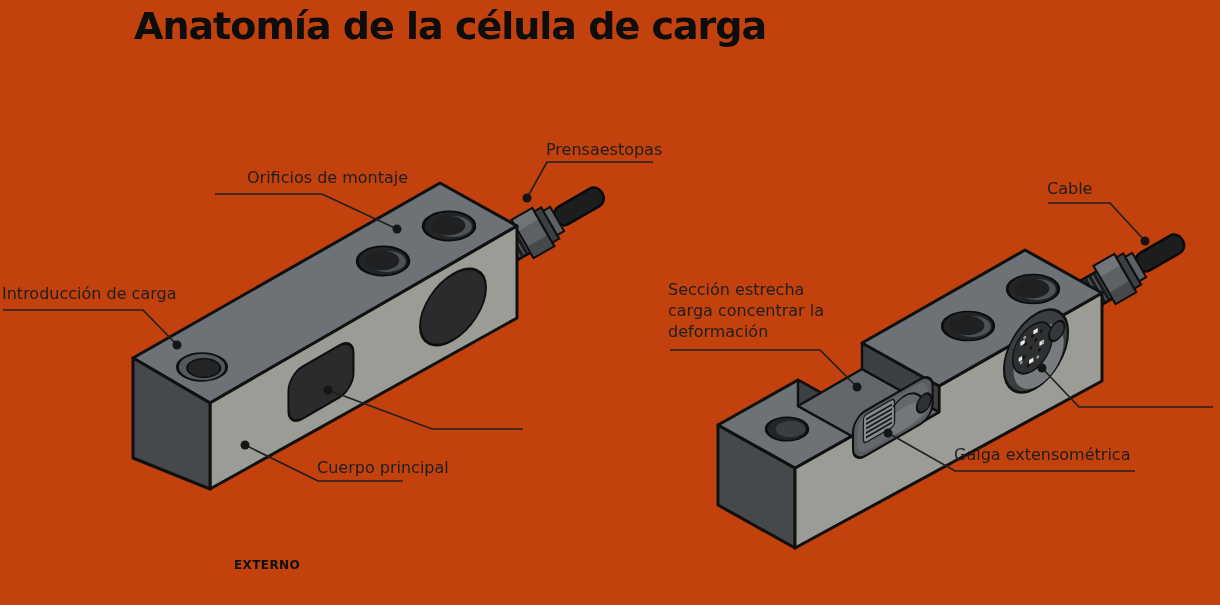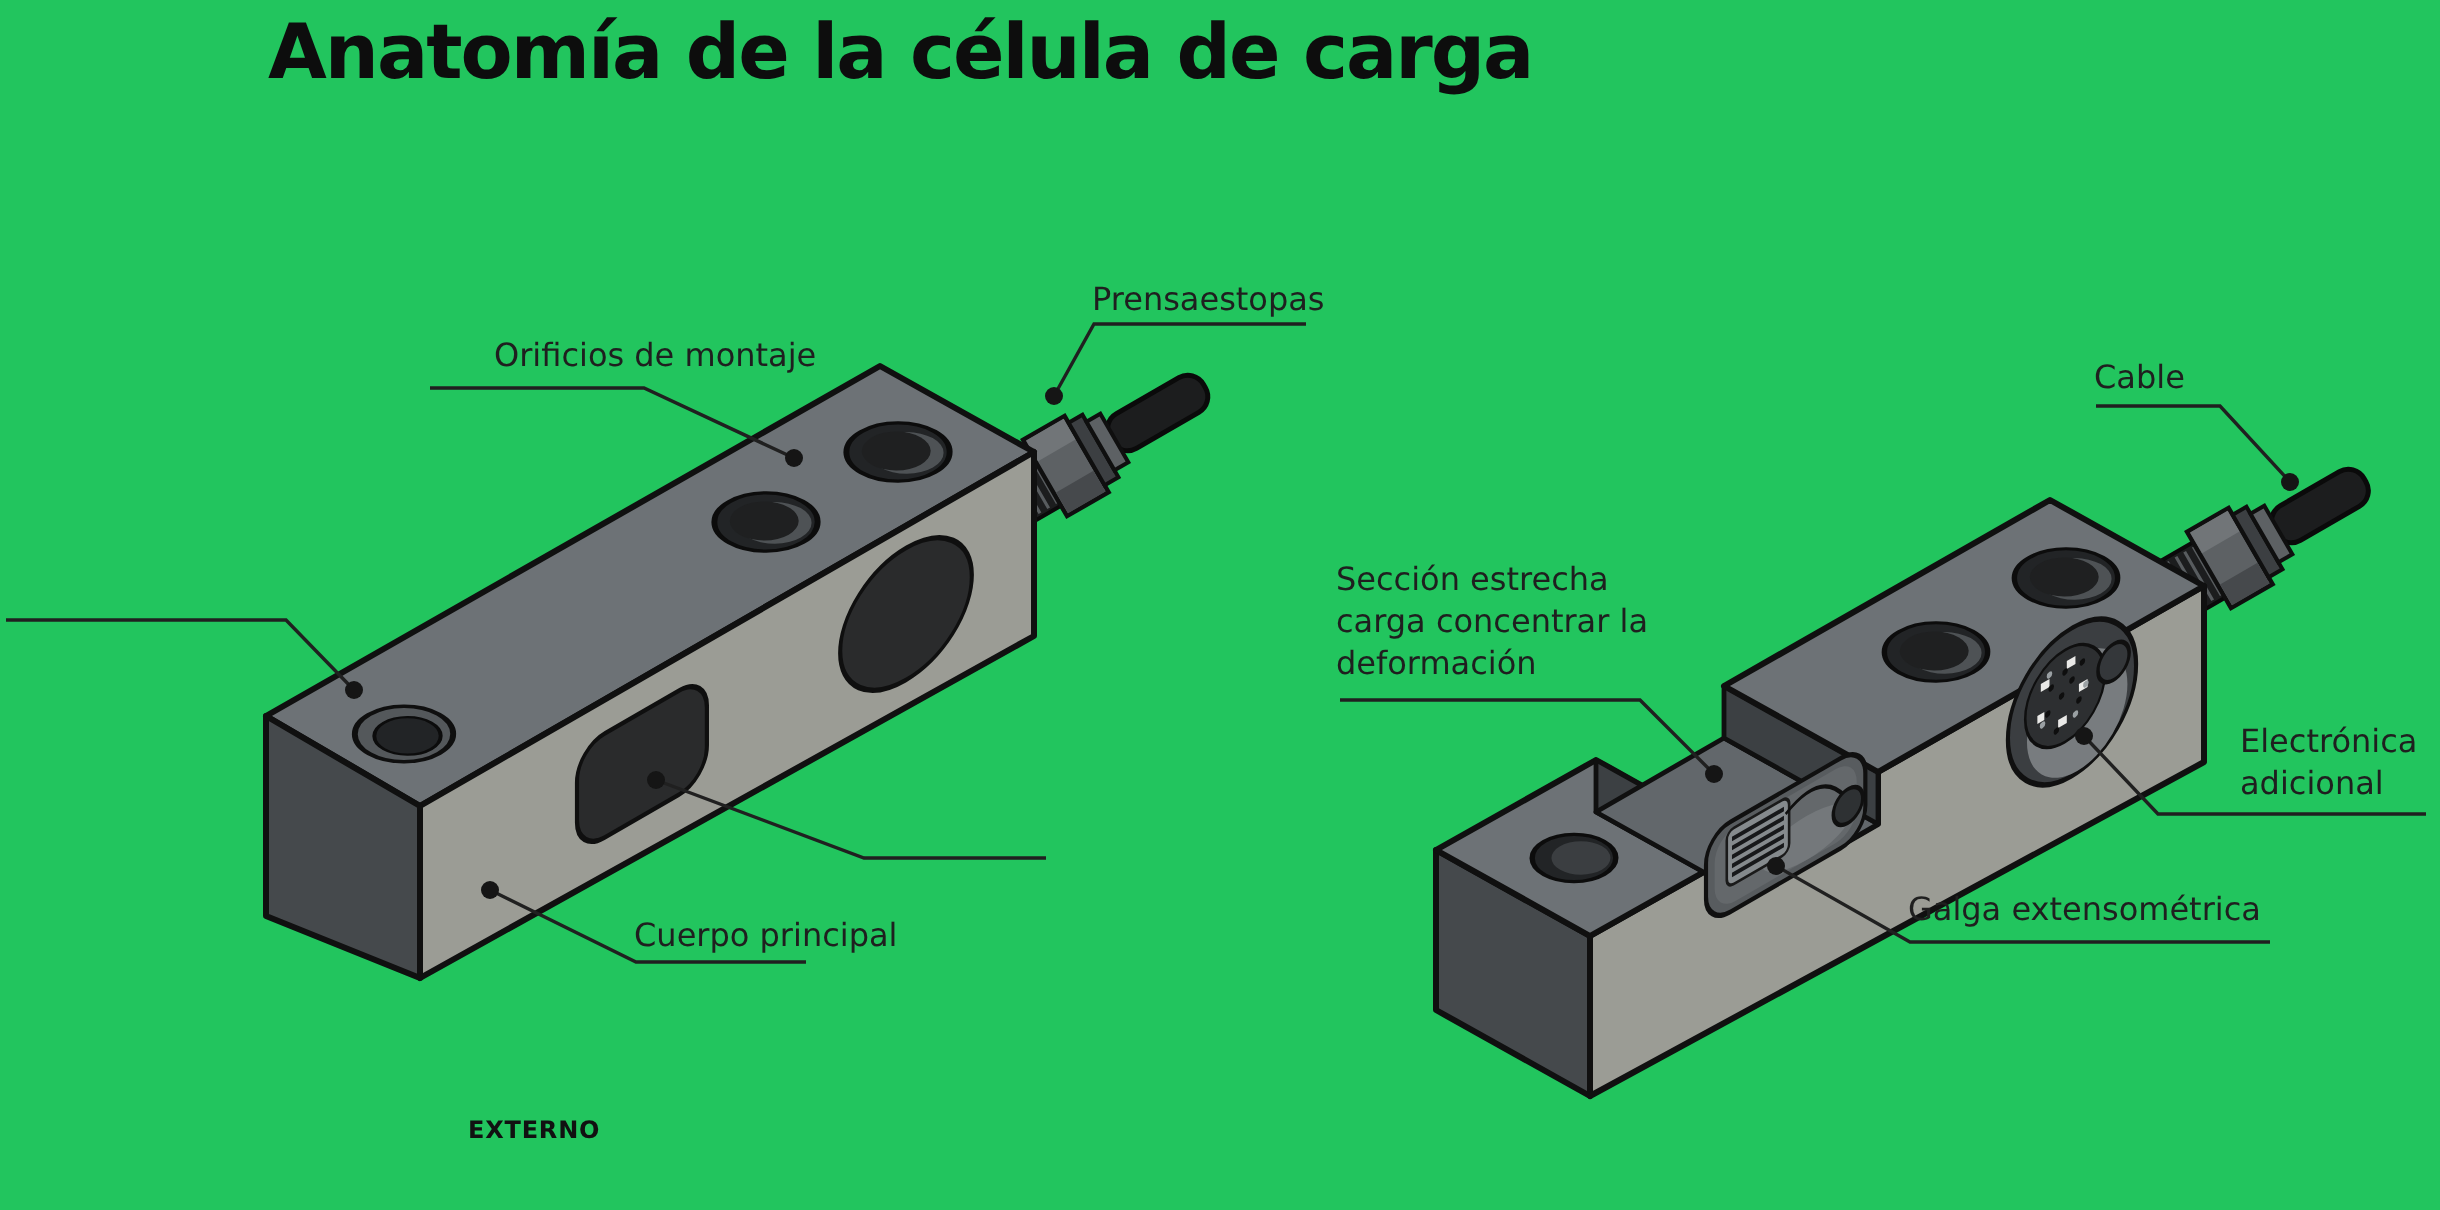--- a/index.html
+++ b/index.html
@@ -1,16 +1,16 @@
 <!DOCTYPE html>
 <html><head>
 <meta charset="utf-8">
 <style>
   html,body{margin:0;padding:0;background:#ffffff;}
-  .stage{position:relative;width:1220px;height:605px;background:#22c55e;
+  .stage{position:relative;width:1220px;height:605px;background:#c2410c;
          font-family:"DejaVu Sans",sans-serif;overflow:hidden;}
   .stage svg{position:absolute;left:0;top:0;}
   .title{position:absolute;left:134px;top:4px;font-size:38px;font-weight:bold;
          letter-spacing:-1px;color:#0d0d0d;}
   .lbl{position:absolute;font-size:16px;line-height:21px;color:#1f1f1f;
        white-space:pre-line;}
   .lbl.center{text-align:center;}
   .cap{position:absolute;font-size:12px;font-weight:bold;letter-spacing:.4px;color:#111;}
   .leader{stroke:#202020;stroke-width:1.7;fill:none;}
   .dot{fill:#151515;}
@@ -162,24 +162,23 @@
       <circle class="dot" cx="1042" cy="368" r="4.5"></circle>
       <path class="leader" d="M1135,471 L955,471 L888,433"></path>
       <circle class="dot" cx="888" cy="433" r="4.5"></circle>
     </g>
   </svg>
 
   <div class="title">Anatomía de la célula de carga</div>
 
   <div class="lbl" style="left:209px;top:167px;margin-left:38px;">Orificios de montaje</div>
   <div class="lbl" style="left:546px;top:139px;">Prensaestopas</div>
+  <div class="lbl" style="left:2px;top:283px;">Introducción de carga</div>
   <div class="lbl" style="left:317px;top:457px;">Cuerpo principal</div>
 
   <div class="lbl" style="left:1047px;top:178px;">Cable</div>
   <div class="lbl" style="left:668px;top:279px;">Sección estrecha
 carga concentrar la
 deformación</div>
-  <div class="lbl" style="left:1120px;top:360px;">Electrónica
-adicional</div>
   <div class="lbl" style="left:954px;top:444px;">Galga extensométrica</div>
 
   <div class="cap" style="left:234px;top:558px;">EXTERNO</div>
 </div>
 
 </body></html>

